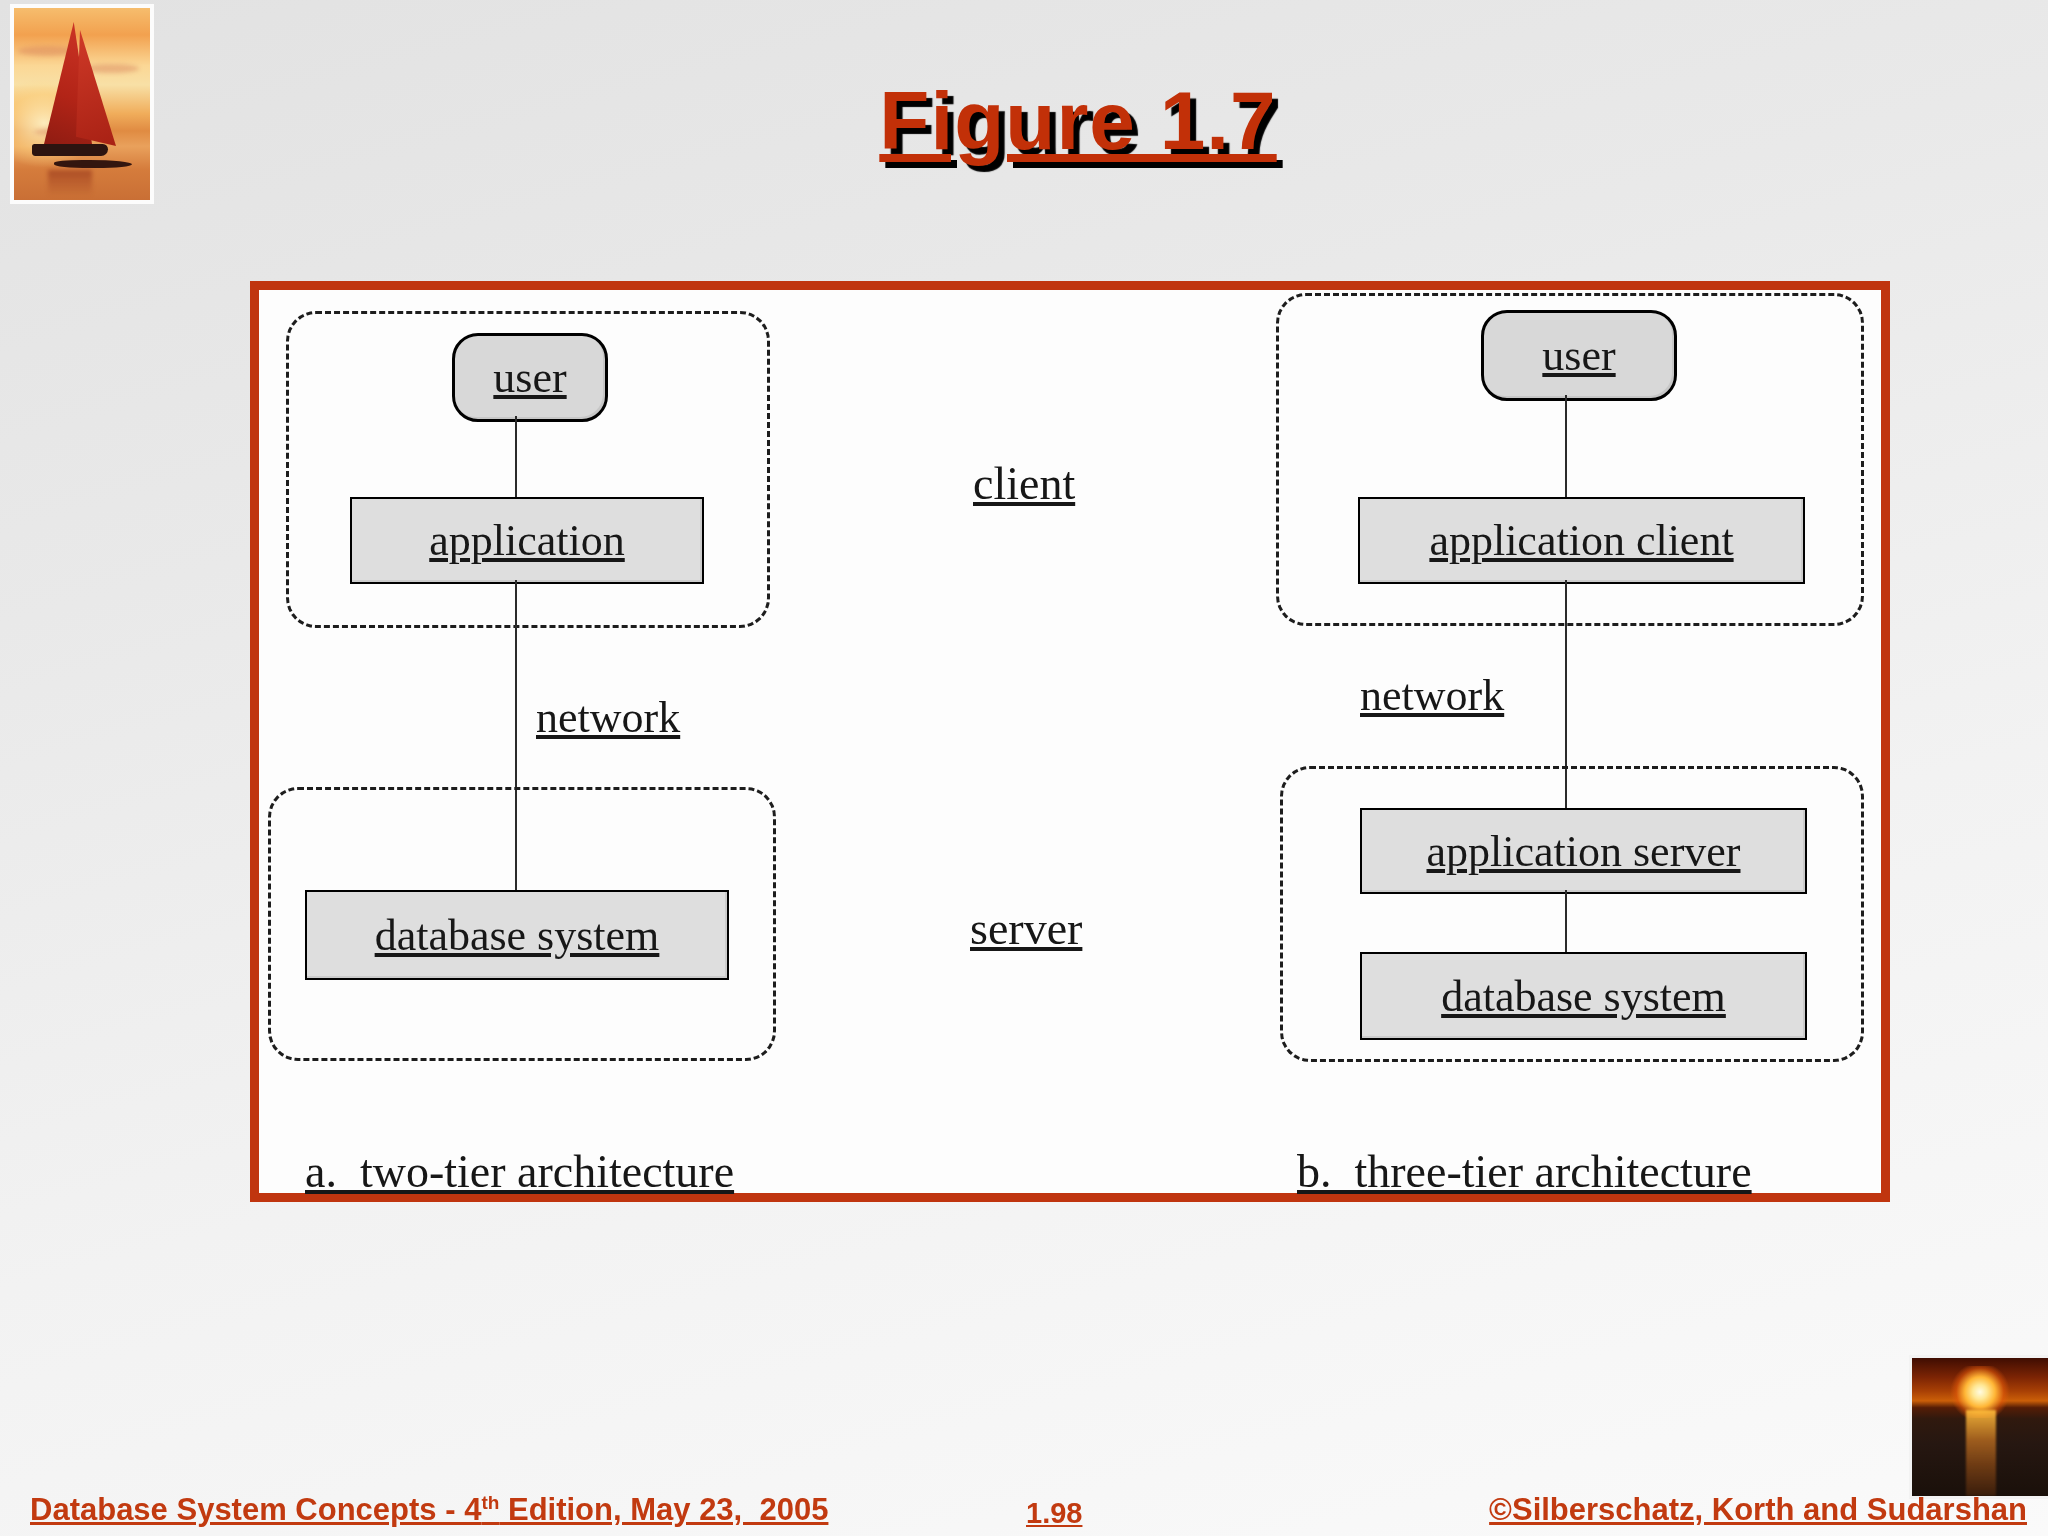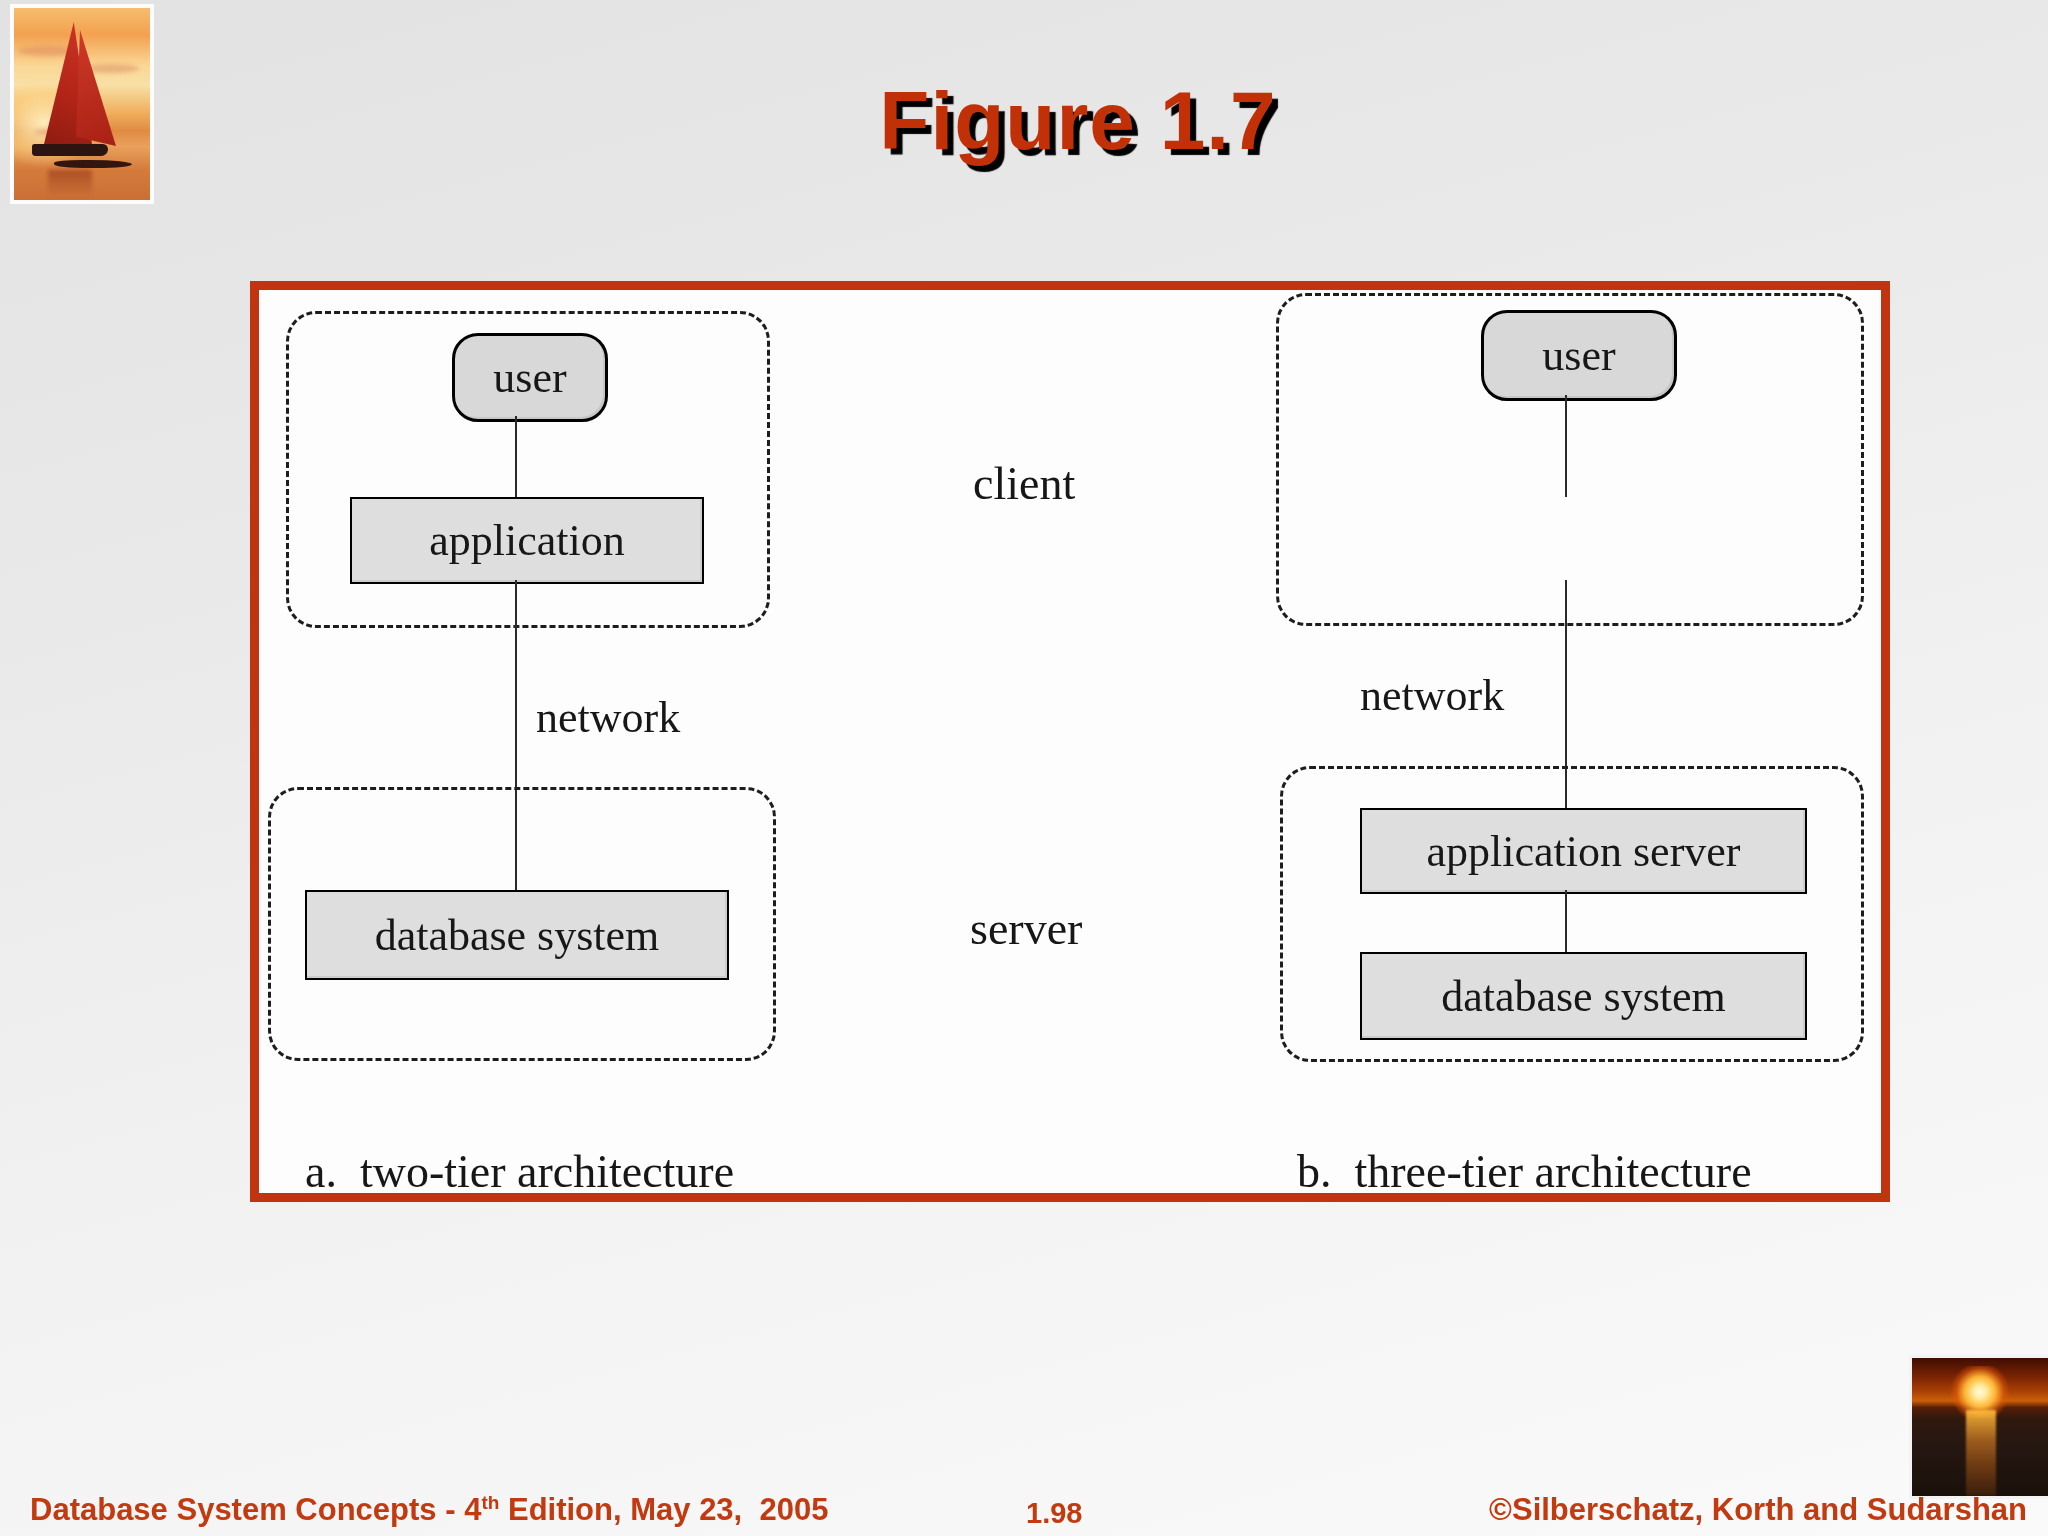--- a/index.html
+++ b/index.html
@@ -1,21 +1,21 @@
 <!DOCTYPE html>
 <html><head>
 <meta charset="utf-8">
 <style>
   html,body{margin:0;padding:0;}
   body{
     width:2048px;height:1536px;overflow:hidden;position:relative;
     background:linear-gradient(165deg,#e2e2e2 0%,#e9e9e9 30%,#f2f2f2 62%,#fafafa 100%);
     font-family:"Liberation Sans","DejaVu Sans",sans-serif;
   }
-  .abs{position:absolute;}
+  .abs{position:absolute;text-decoration:underline;}
 
   
   .slide-title{
     top:74px;left:1078px;transform:translateX(-50%);
     font-size:82px;font-weight:700;color:#c23008;
     text-shadow:6px 6px 1px #000;white-space:nowrap;letter-spacing:1px;
   }
 
   
   .boat-photo{
@@ -115,20 +115,21 @@
 
   <div class="abs diagram-label mid-label" style="left:714px;top:167px;">client</div>
   <div class="abs diagram-label mid-label" style="left:711px;top:612px;">server</div>
 
   <div class="abs dashed-group" style="left:1017px;top:3px;width:582px;height:327px;"></div>
 
   <div class="abs node rounded" style="left:1222px;top:20px;width:190px;height:85px;">user</div>
 
   <div class="abs vline" style="left:1306px;top:105px;height:102px;"></div>
 
+  <div class="abs node" style="left:1099px;top:207px;width:443px;height:83px;">application client</div>
 
   <div class="abs vline" style="left:1306px;top:290px;height:228px;"></div>
 
   <div class="abs diagram-label" style="left:1101px;top:380px;">network</div>
 
   <div class="abs dashed-group" style="left:1021px;top:476px;width:578px;height:290px;"></div>
 
   <div class="abs node" style="left:1101px;top:518px;width:443px;height:82px;">application server</div>
 
   <div class="abs vline" style="left:1306px;top:600px;height:62px;"></div>

